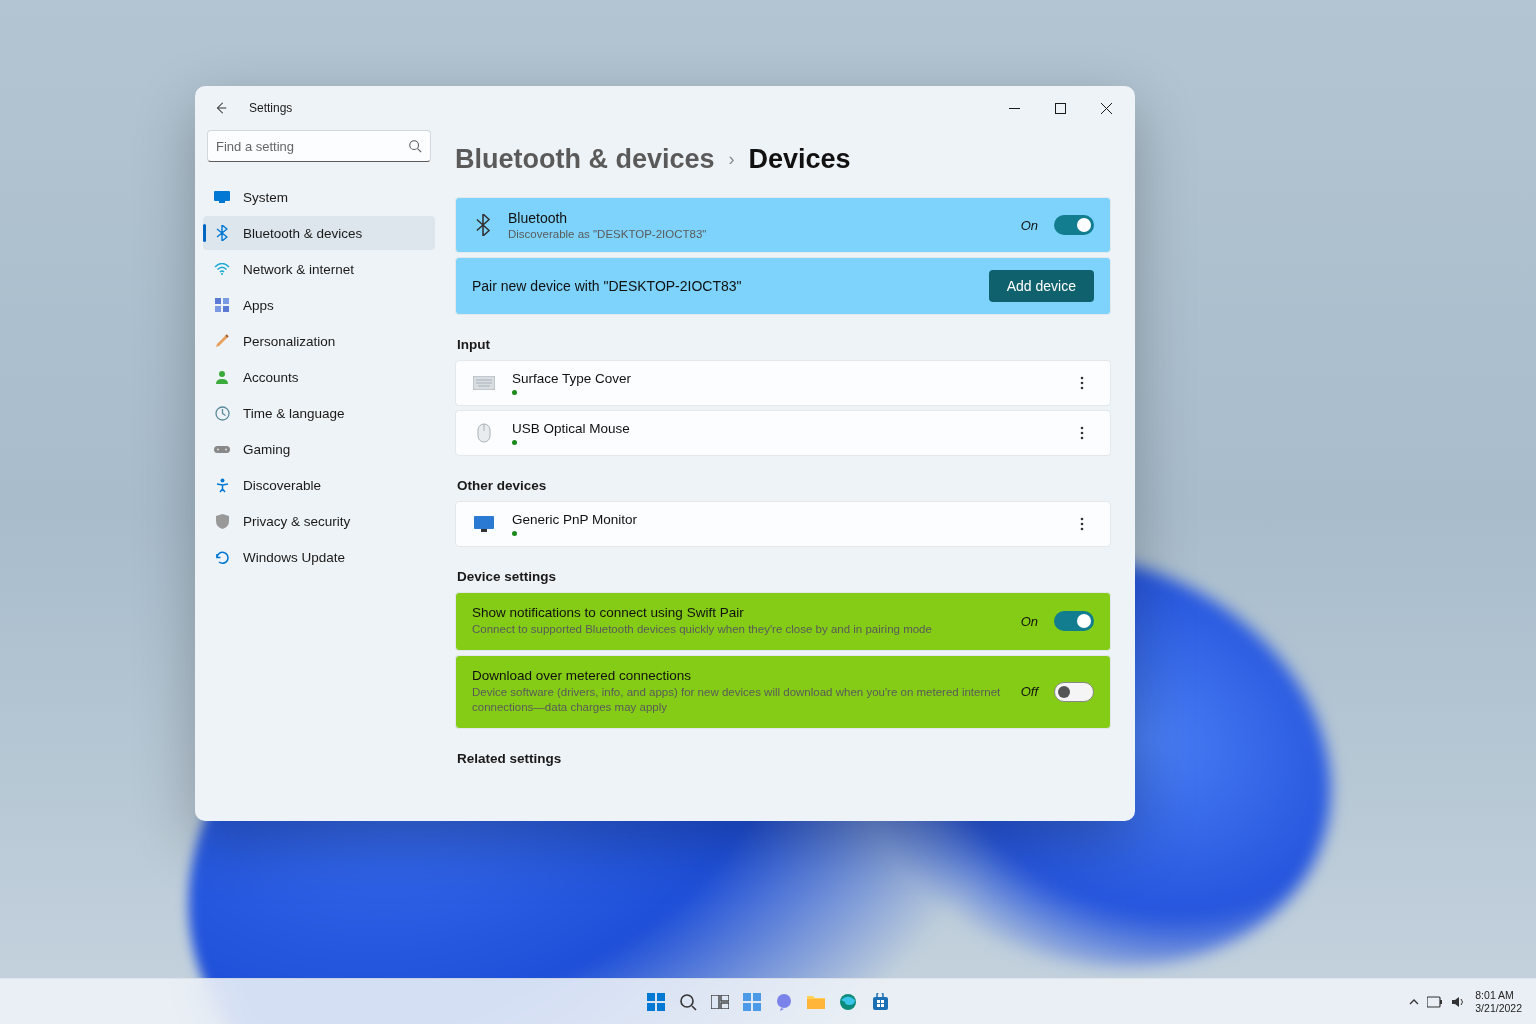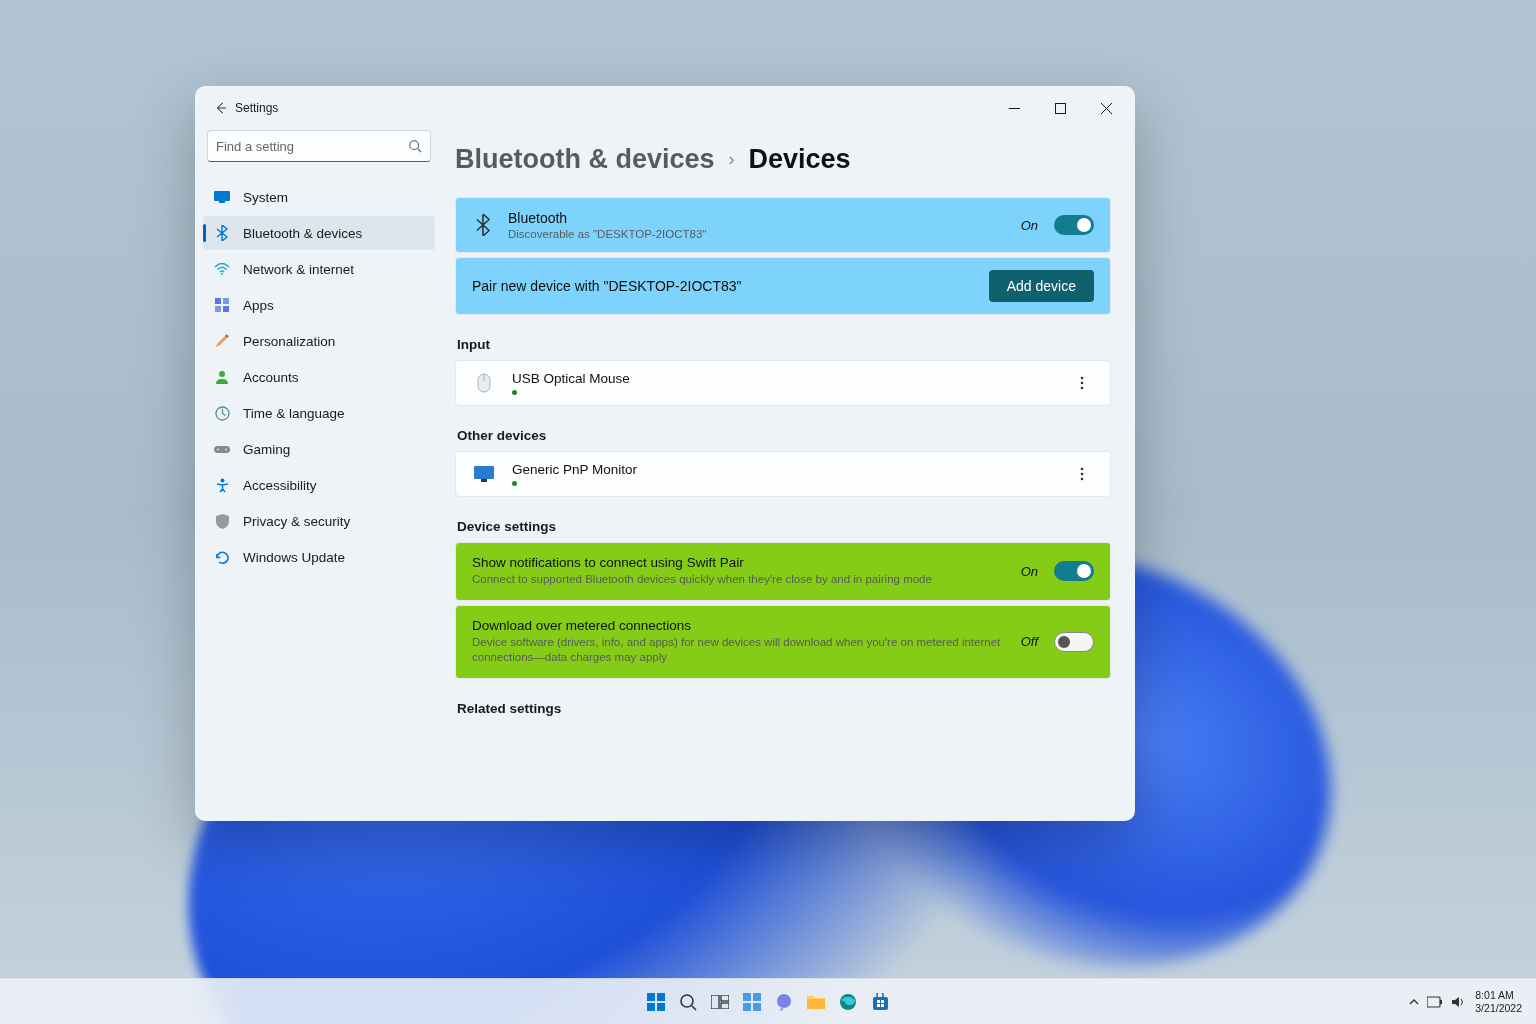--- a/index.html
+++ b/index.html
@@ -40,21 +40,21 @@
     display: flex;
     flex-direction: column;
   }
   .titlebar {
     height: 44px;
     display: flex;
     align-items: center;
     padding: 0 6px 0 12px;
   }
   .titlebar .back { width: 28px; height: 28px; display:flex; align-items:center; justify-content:center; border-radius:4px; }
-  .titlebar .title { margin-left: 0; font-size: 12px; color: #1a1a1a; }
+  .titlebar .title { margin-left: 14px; font-size: 12px; color: #1a1a1a; }
   .win-controls { margin-left: auto; display: flex; }
   .win-btn { width: 46px; height: 32px; display:flex; align-items:center; justify-content:center; }
   .win-btn svg { stroke: #1a1a1a; }
 
   .body { flex: 1; display: flex; overflow: hidden; }
 
   
   .sidebar { width: 248px; padding: 0 8px; display:flex; flex-direction:column; }
   .search {
     margin: 0 4px 12px 4px;
@@ -298,21 +298,21 @@
             </span>
           <span>Gaming</span>
         </div>
         <div class="nav-item">
           <span class="icon">
               <svg width="15" height="15" viewBox="0 0 15 15">
                 <circle cx="7.5" cy="2.5" r="2" fill="#0078d4"></circle>
                 <path d="M2 6l5.5 1 5.5-1M7.5 7v4M5 14l2.5-3 2.5 3" stroke="#0078d4" stroke-width="1.5" fill="none"></path>
               </svg>
             </span>
-          <span>Accessibility</span>
+          <span>Discoverable</span>
         </div>
         <div class="nav-item">
           <span class="icon">
               <svg width="13" height="15" viewBox="0 0 13 15">
                 <path d="M6.5 0 L13 2 V7 Q13 13 6.5 15 Q0 13 0 7 V2 Z" fill="#999"></path>
               </svg>
             </span>
           <span>Privacy &amp; security</span>
         </div>
         <div class="nav-item">
@@ -354,20 +354,41 @@
 
       <div class="card">
         <div class="txt">
           <div class="title2">Pair new device with "DESKTOP-2IOCT83"</div>
         </div>
         <button class="btn-primary">Add device</button>
       </div>
 
       <div class="section-head">Input</div>
 
+      <div class="device-row">
+        <span class="dicon">
+          <svg width="22" height="14">
+              <rect x="0" y="0" width="22" height="14" rx="2" fill="#d8dde2" stroke="#aab2b8"></rect>
+              <line x1="3" y1="4" x2="19" y2="4" stroke="#aab2b8"></line>
+              <line x1="3" y1="7" x2="19" y2="7" stroke="#aab2b8"></line>
+              <line x1="5" y1="10" x2="17" y2="10" stroke="#aab2b8"></line>
+            </svg>
+        </span>
+        <div class="dtxt">
+          <div class="dname">Surface Type Cover</div>
+          <div class="dot"></div>
+        </div>
+        <div class="more">
+          <svg width="4" height="14">
+              <circle cx="2" cy="2" r="1.3" fill="#333"></circle>
+              <circle cx="2" cy="7" r="1.3" fill="#333"></circle>
+              <circle cx="2" cy="12" r="1.3" fill="#333"></circle>
+            </svg>
+        </div>
+      </div>
 
       <div class="device-row">
         <span class="dicon">
           <svg width="14" height="20" viewBox="0 0 14 20">
               <rect x="1" y="1" width="12" height="18" rx="6" fill="#e8ecee" stroke="#aab2b8"></rect>
               <line x1="7" y1="1" x2="7" y2="8" stroke="#aab2b8"></line>
             </svg>
         </span>
         <div class="dtxt">
           <div class="dname">USB Optical Mouse</div>

